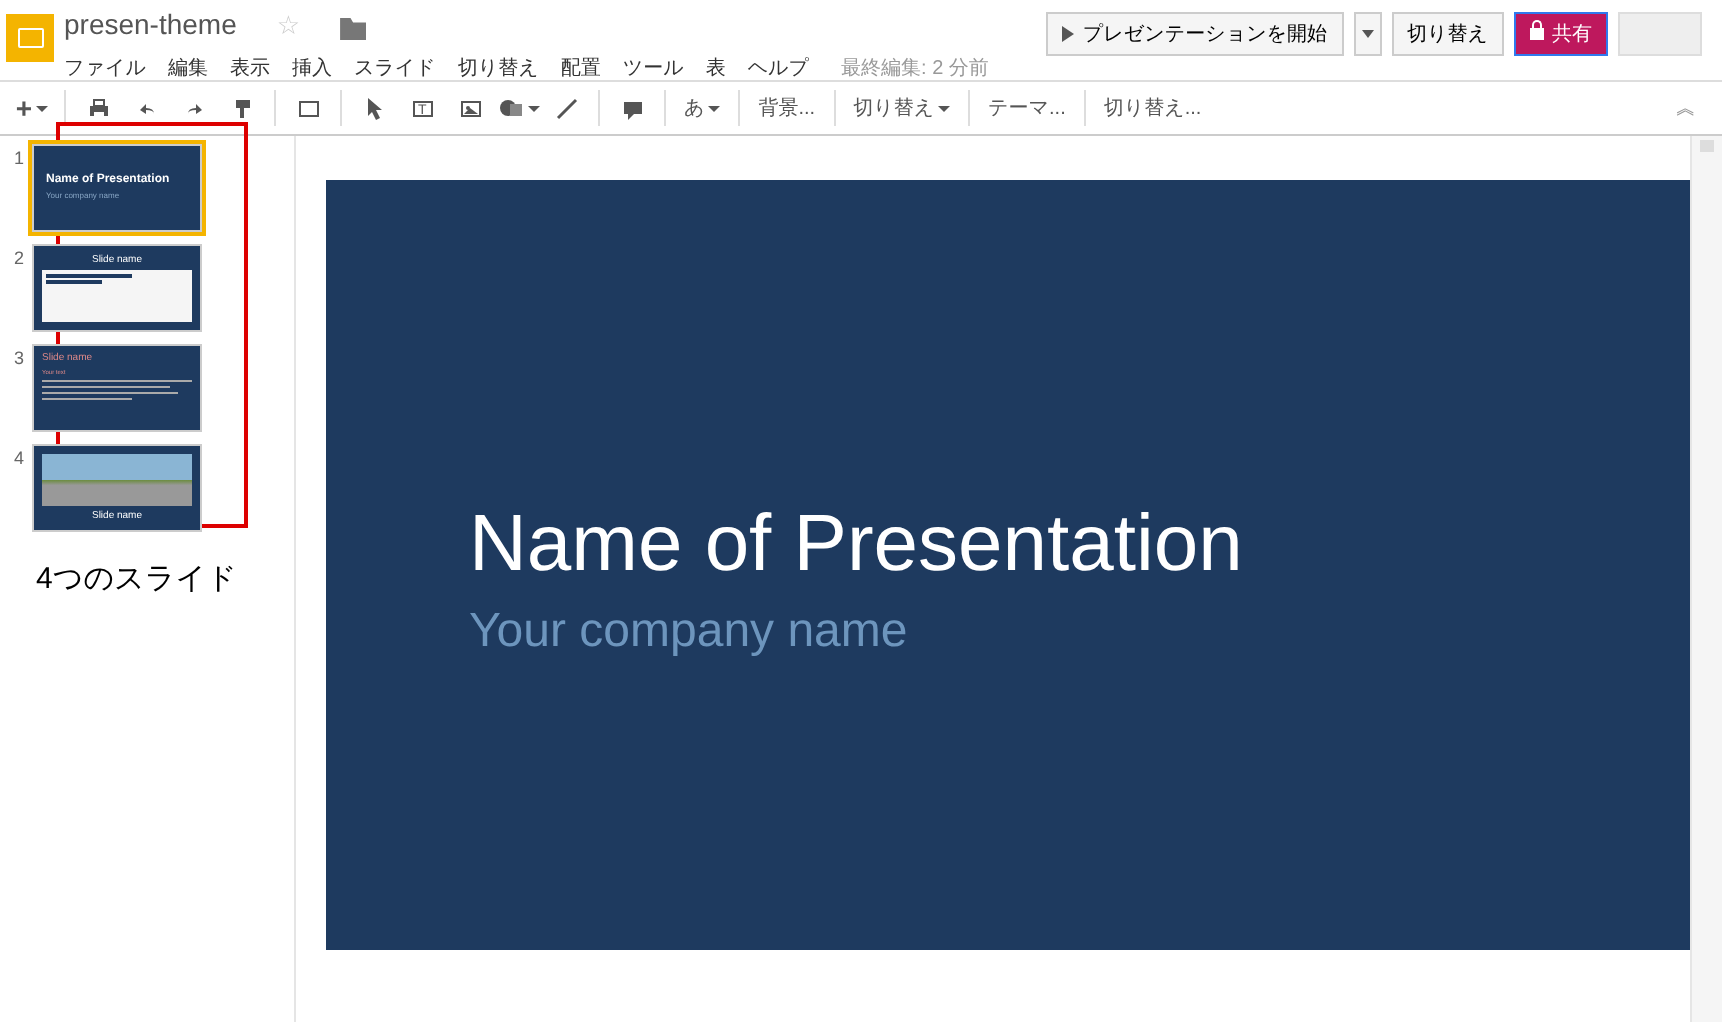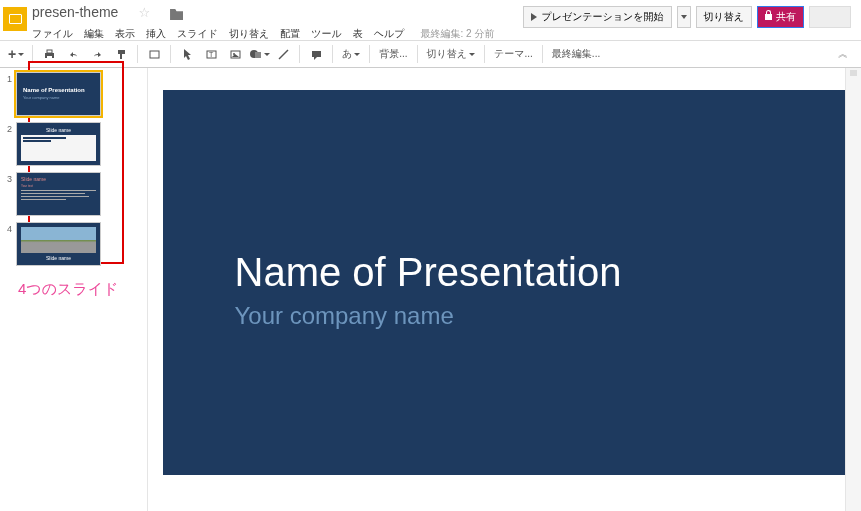--- a/index.html
+++ b/index.html
@@ -32,21 +32,21 @@
 .toolbar { position: absolute; top: 40px; left: 0; right: 0; height: 28px; border-top: 1px solid #ddd; border-bottom: 1px solid #ccc; display: flex; align-items: center; padding: 0 5px; gap: 2px; }
 .tb { display: flex; align-items: center; justify-content: center; min-width: 22px; height: 22px; cursor: pointer; color: #555; font-size: 11px; }
 .tb.sep { min-width: 1px; width: 1px; height: 18px; background: #ddd; margin: 0 3px; }
 .tb .caret { width: 0; height: 0; border-top: 3px solid #555; border-left: 3px solid transparent; border-right: 3px solid transparent; margin-left: 2px; }
 .tb.txt { font-size: 10px; padding: 0 4px; min-width: auto; }
 .tb-plus { font-weight: bold; font-size: 14px; }
 .chevrons { margin-left: auto; font-size: 10px; color: #999; cursor: pointer; padding: 0 8px; }
 
 .sidebar { position: absolute; top: 68px; left: 0; width: 148px; bottom: 0; background: #fff; border-right: 1px solid #e5e5e5; }
 .annotation-box { position: absolute; top: -7px; left: 28px; width: 96px; height: 203px; border: 2px solid #d00; }
-.annotation-text { position: absolute; top: 212px; left: 18px; color: #ec4899; font-size: 15px; }
+.annotation-text { position: absolute; top: 212px; left: 18px; color: #000000; font-size: 15px; }
 
 .thumb-row { display: flex; align-items: flex-start; padding: 4px 2px 2px 2px; }
 .thumb-num { width: 14px; text-align: right; font-size: 9px; color: #666; padding-right: 4px; padding-top: 2px; }
 .thumb { width: 85px; height: 44px; background: #1e3a5f; border: 1px solid #ccc; position: relative; color: #fff; font-size: 4px; overflow: hidden; }
 .thumb.selected { outline: 2px solid #F4B400; }
 .thumb .big-title { position: absolute; top: 14px; left: 6px; font-size: 6px; font-weight: bold; color: #fff; }
 .thumb .big-sub { position: absolute; top: 22px; left: 6px; font-size: 4px; color: #87a5c4; }
 .thumb .t2-title { position: absolute; top: 4px; left: 0; right: 0; text-align: center; font-size: 5px; color: #fff; }
 .thumb .t2-box { position: absolute; top: 12px; left: 4px; right: 4px; bottom: 4px; background: #f5f5f5; padding: 2px; }
 .thumb .t2-box .line { height: 2px; background: #1e3a5f; margin-bottom: 1px; width: 60%; }
@@ -193,21 +193,21 @@
   <div class="tb txt">
       <span>切り替え</span>
       <div class="caret"></div>
     </div>
   <div class="tb sep"></div>
   <div class="tb txt">
       <span>テーマ...</span>
     </div>
   <div class="tb sep"></div>
   <div class="tb txt">
-      <span>最終編集...</span>
+      <span>切り替え...</span>
     </div>
   <div class="chevrons">︽</div>
 </div>
 
 <div class="sidebar">
   <div class="annotation-box"></div>
   <div class="annotation-text">4つのスライド</div>
 
   <div class="thumb-row">
     <div class="thumb-num">1</div>

